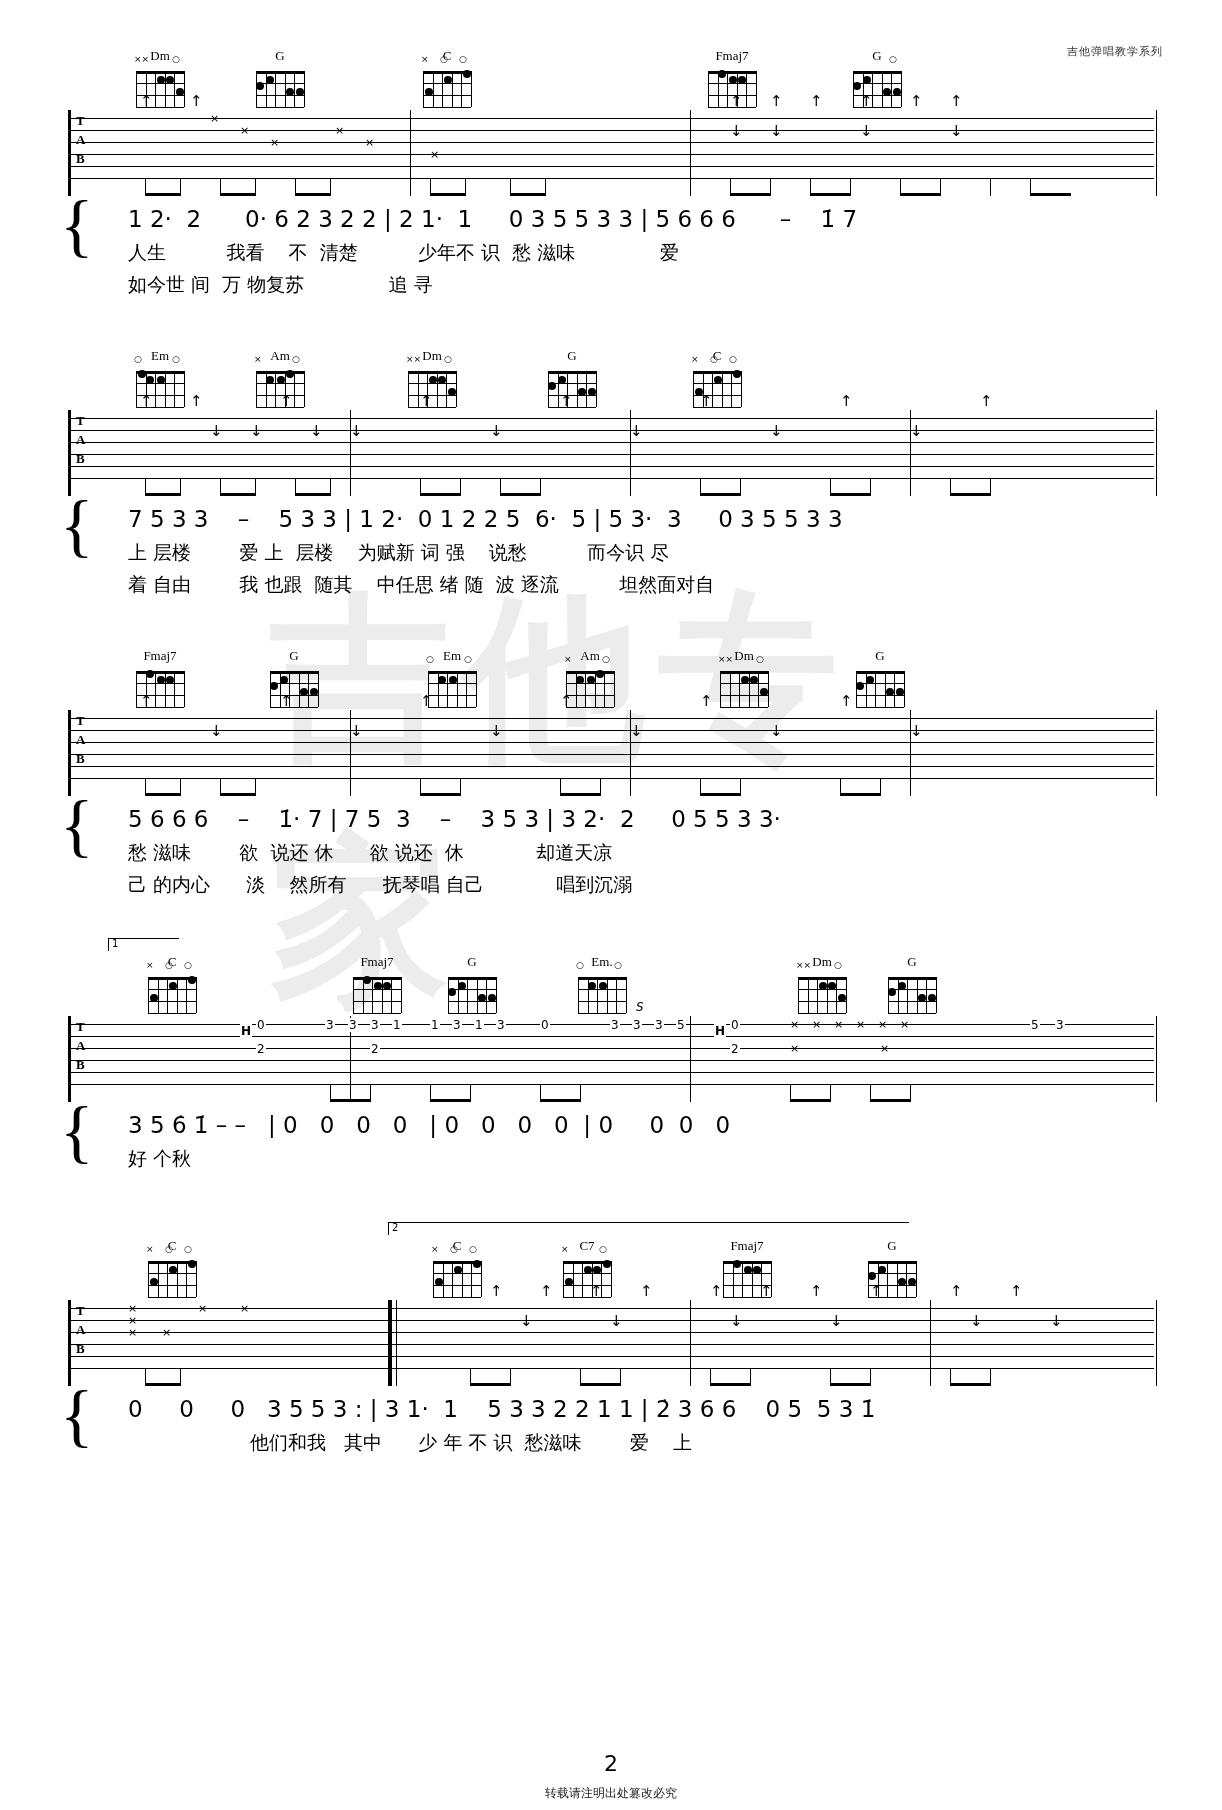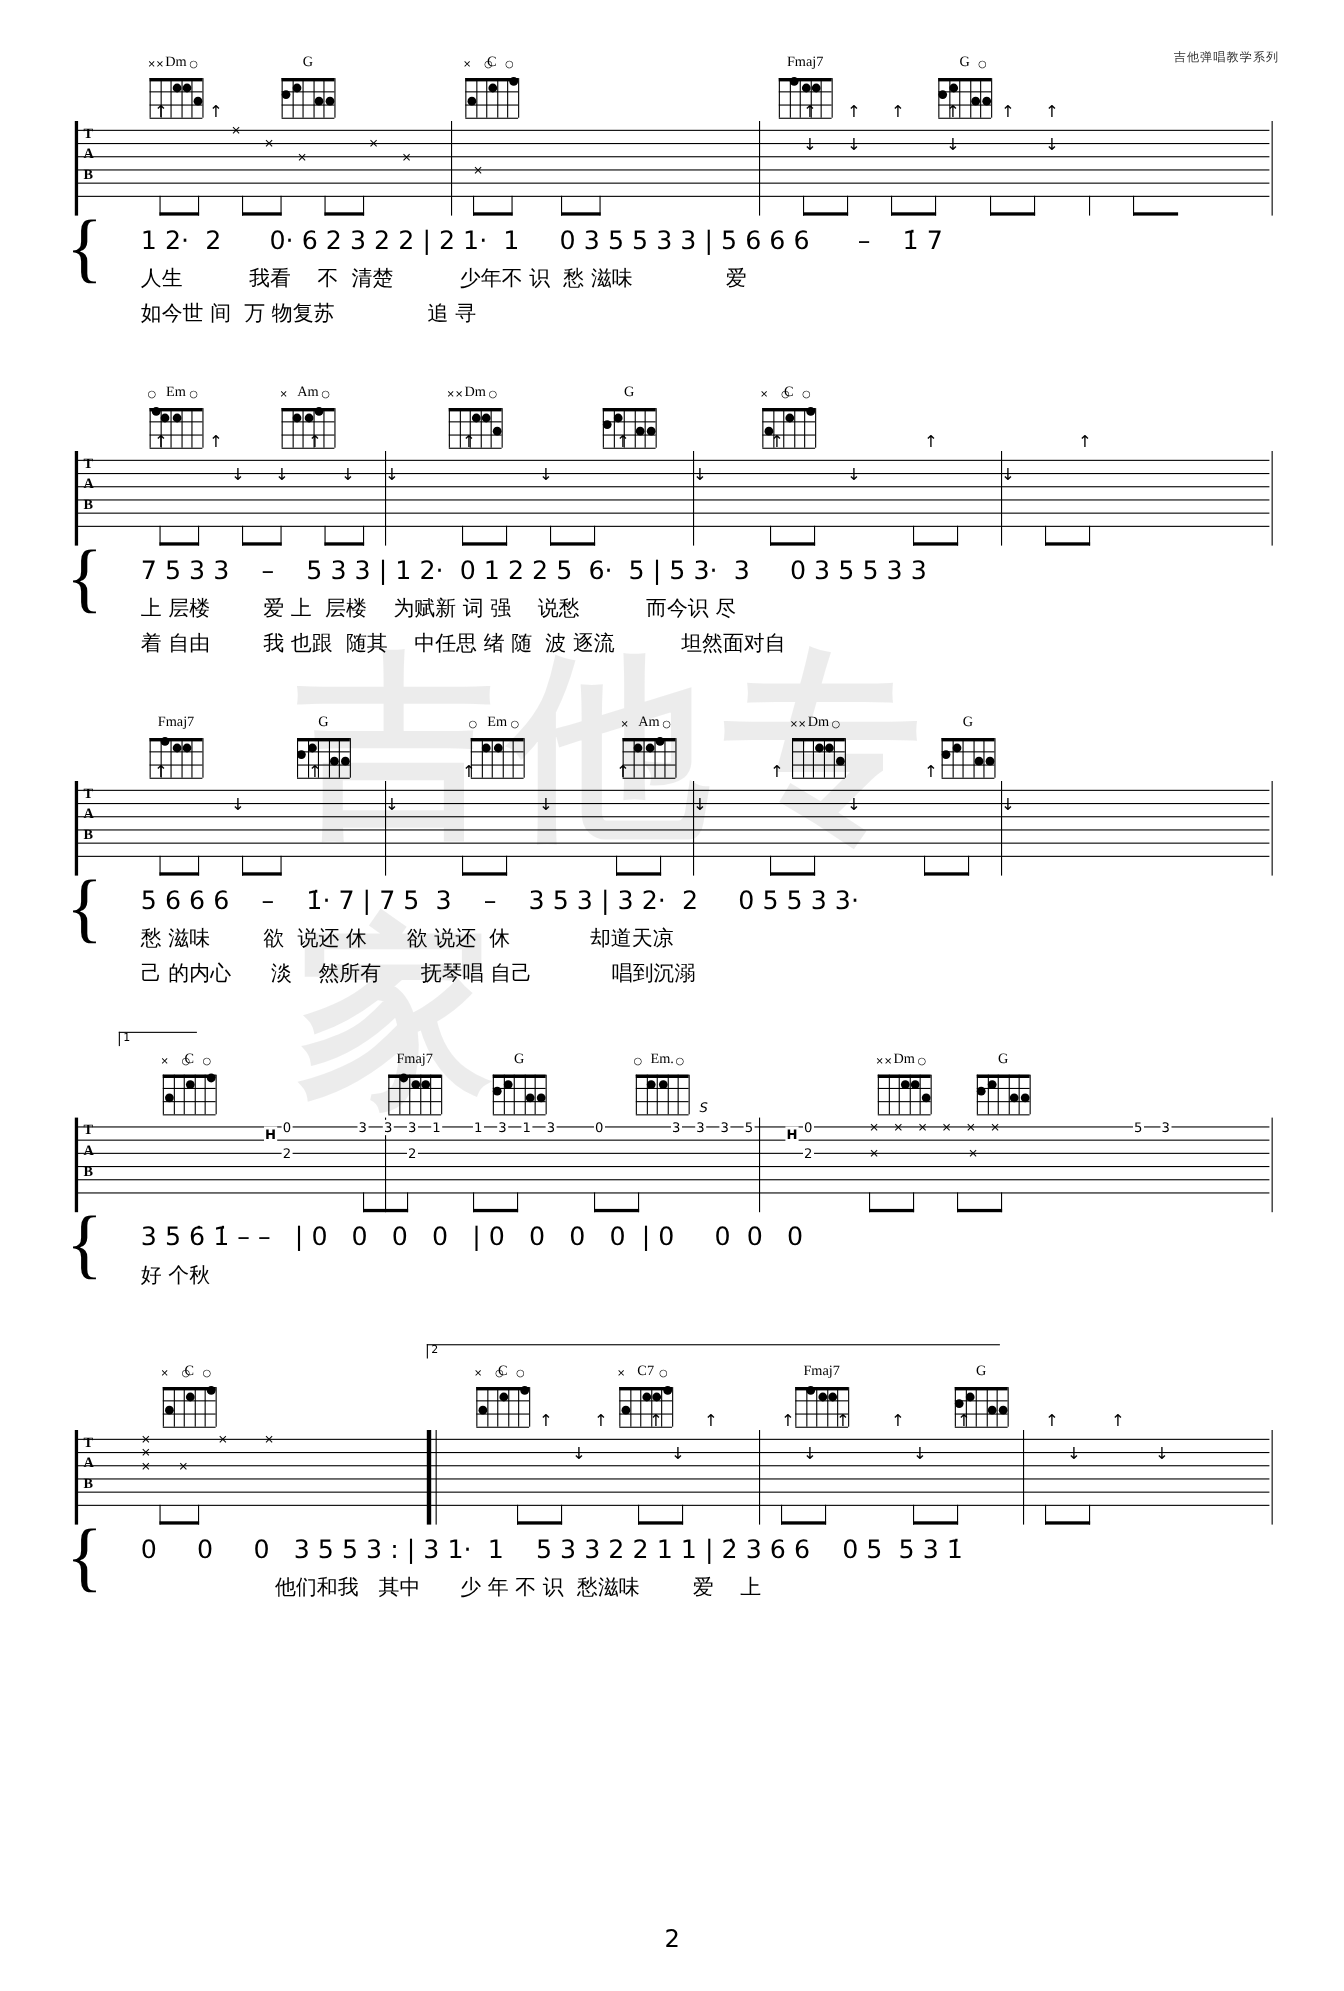--- a/index.html
+++ b/index.html
@@ -1028,13 +1028,14 @@
     </div>
 
     <div class="notation" style="height:72px;">
       <div class="brace" style="top:-4px;">{</div>
       <div class="nline numrow" style="left:128px;top:6px;">0     0     0   3 5 5 3 : | 3 1·  1    5 3 3 2 2 1 1 | 2̇ 3 6 6    0 5  5 3 1̇</div>
       <div class="nline lyricrow" style="left:250px;top:40px;">他们和我   其中      少 年 不 识  愁滋味        爱    上</div>
     </div>
   </div>
 
   <div class="pagenum">2</div>
+  <div class="footer">转载请注明出处篡改必究</div>
 </div>
 
 </body></html>

